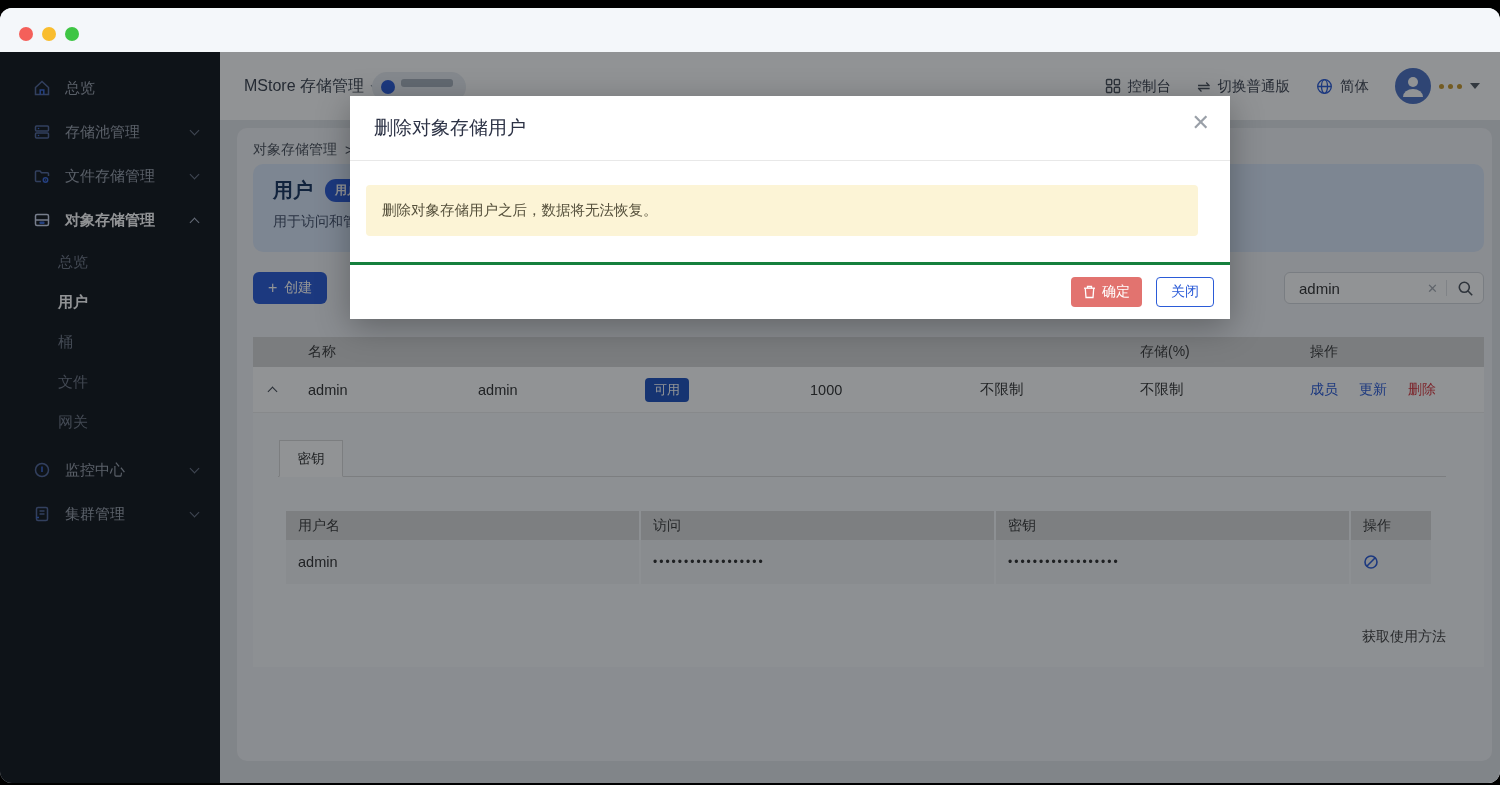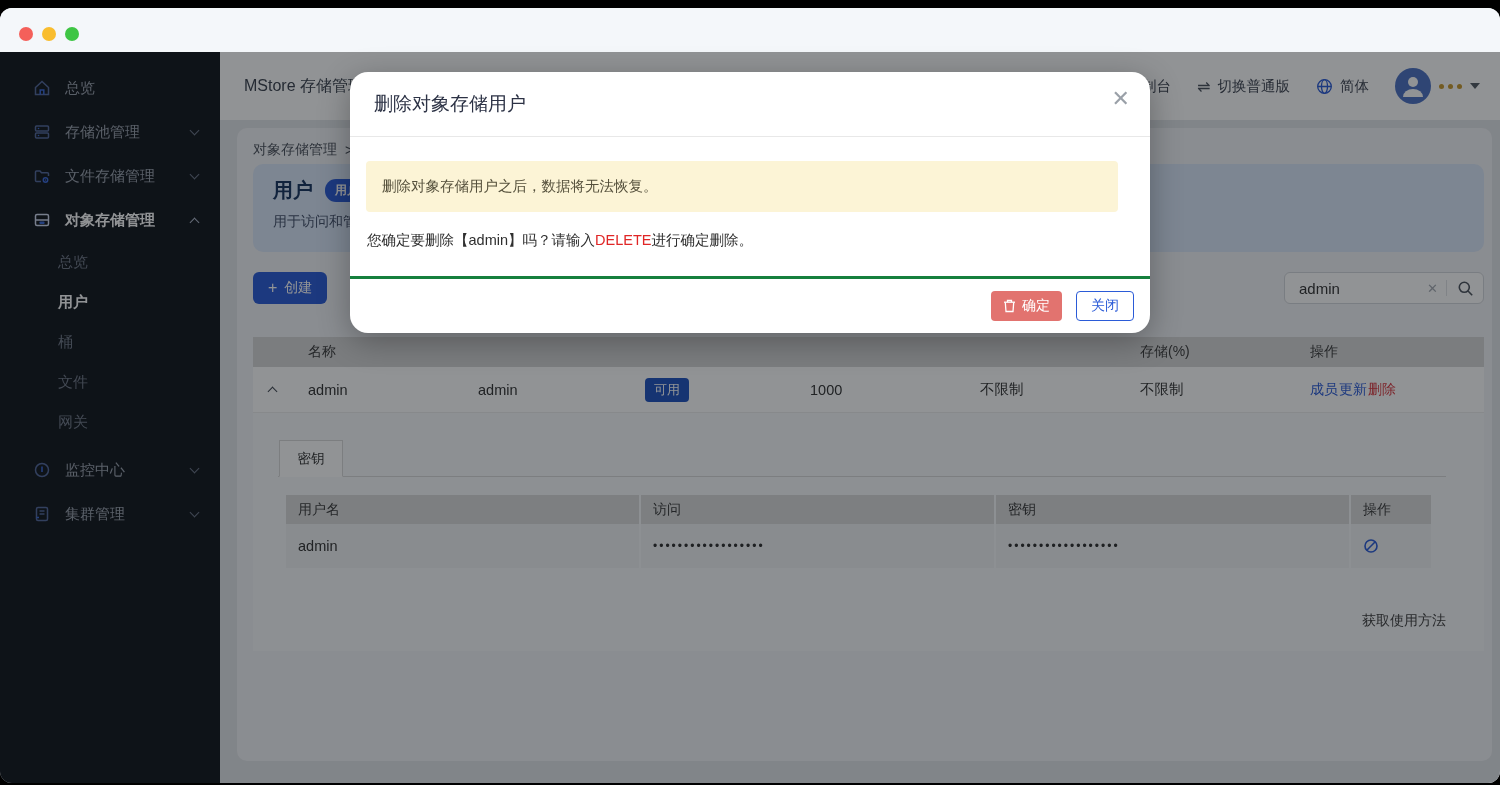--- a/index.html
+++ b/index.html
@@ -69,41 +69,41 @@
   
   .table-card { margin-top:33px; background:#fff; }
   .tgrid { display:grid; grid-template-columns:55px 170px 167px 165px 170px 160px 170px 1fr; align-items:center; }
   .thead { height:30px; background:#d8d8d8; font-size:14px; color:#3a3a3a; }
   .trow  { height:45px; background:#fff; font-size:14.5px; color:#333; }
   .cell { padding-right:8px; }
   .cell.exp { padding-left:10px; }
   .expander { width:18px; height:18px; display:flex; align-items:center; justify-content:center; cursor:pointer; }
   .expander .chev { border-color:#3f454f; }
   .status-badge { display:inline-block; background:#2053bf; color:#fff; font-size:13px; padding:3px 9px; border-radius:4px; }
-  .actions { display:flex; gap:1px; font-size:14px; }
+  .actions { display:flex; gap:21px; font-size:14px; }
   .act { color:#2b5bd7; cursor:pointer; }
   .act.danger { color:#d9363e; }
 
   
   .expanded { background:#f8f9fb; padding:27px 38px 21px 25px; border-top:1px solid #ededed; }
   .tabbar { border-bottom:1px solid #d9d9d9; height:37px; position:relative; }
   .tab { position:absolute; left:1px; bottom:-1px; width:64px; height:37px; background:#ffffff; border:1px solid #d9d9d9; border-bottom:1px solid #ffffff; display:flex; align-items:center; justify-content:center; font-size:13.5px; color:#333; cursor:pointer; }
-  .inner-table { margin:18px 15px 0 8px; }
+  .inner-table { margin:34px 15px 0 8px; }
   .igrid { display:grid; grid-template-columns:355px 355px 355px 1fr; align-items:center; }
   .ihead { height:29px; background:#dbdbdb; font-size:14px; color:#3a3a3a; }
   .irow { height:44px; background:#f1f2f4; font-size:14.5px; color:#333; }
   .icell { padding-left:12px; border-right:2px solid #f8f9fb; height:100%; display:flex; align-items:center; }
   .icell:last-child { border-right:none; }
   .dots { letter-spacing:2px; font-size:12px; color:#2e2e2e; }
   .eye-btn { cursor:pointer; display:flex; align-items:center; }
   .usage-row { margin-top:44px; text-align:right; font-size:14px; }
 
   
   .overlay { position:absolute; left:0; top:44px; right:0; bottom:0; background:rgba(12,15,20,0.45); z-index:50; }
-  .modal { position:absolute; left:350px; top:64px; width:800px; background:#fff; border-radius:18px; z-index:100; box-shadow:0 8px 32px rgba(0,0,0,.3); }
+  .modal { position:absolute; left:350px; top:88px; width:880px; background:#fff; border-radius:0; z-index:100; box-shadow:0 8px 32px rgba(0,0,0,.3); }
   .modal-head { position:relative; padding:19px 24px; border-bottom:1px solid #e8e8e8; }
   .modal-title { font-size:19px; color:#2c3245; font-weight:500; }
   .modal-close { position:absolute; right:20px; top:14px; font-size:22px; color:#9aa0a8; cursor:pointer; font-weight:300; }
   .modal-body { padding:24px 32px 0 16px; }
   .warn-banner { background:#fcf4d6; border-radius:4px; padding:16px; font-size:14.5px; color:#55503c; }
   .confirm-line { margin-top:19px; font-size:14.5px; color:#2f2f2f; padding-left:1px; }
   .kw-danger { color:#e02626; }
   .modal-input { margin-top:16px; width:100%; height:38px; border:1px solid #d9d9d9; border-radius:4px; padding:0 14px; font-size:15px; color:#333; outline:none; font-family:inherit; }
   .modal-input::placeholder { color:#a8adb5; }
   .modal-foot { margin-top:26px; border-top:3px solid #15803d; padding:12px 16px; display:flex; justify-content:flex-end; gap:14px; }
@@ -346,23 +346,20 @@
 
   <div class="overlay"></div>
 
   <div class="modal">
     <div class="modal-head">
       <span class="modal-title">删除对象存储用户</span>
       <span class="modal-close">✕</span>
     </div>
     <div class="modal-body">
       <div class="warn-banner">删除对象存储用户之后，数据将无法恢复。</div>
-      <div class="confirm-line">
-        <span>您确定要删除【admin】吗？请输入</span><span class="kw-danger">DELETE</span><span>进行确定删除。</span>
-      </div>
     </div>
     <div class="modal-foot">
       <button class="btn-ok">
         <svg width="13" height="14" viewBox="0 0 13 14" fill="none" stroke="#fff" stroke-width="1.3">
             <path d="M1 3.2 H12"></path>
             <path d="M4.5 3 V1.5 H8.5 V3"></path>
             <path d="M2.3 3.5 L3 12.5 H10 L10.7 3.5"></path>
           </svg>
         <span>确定</span>
       </button>

